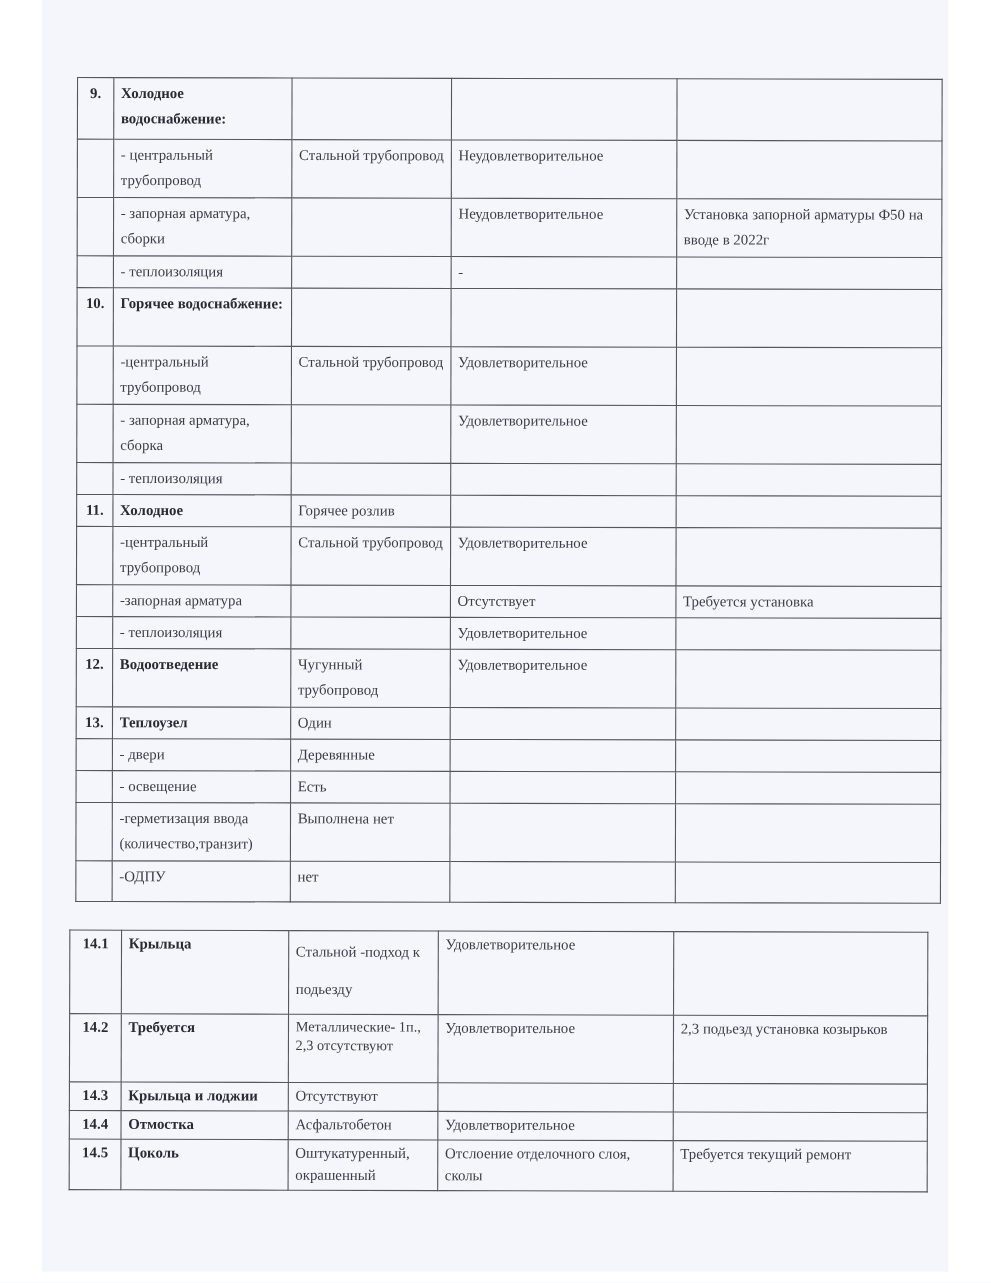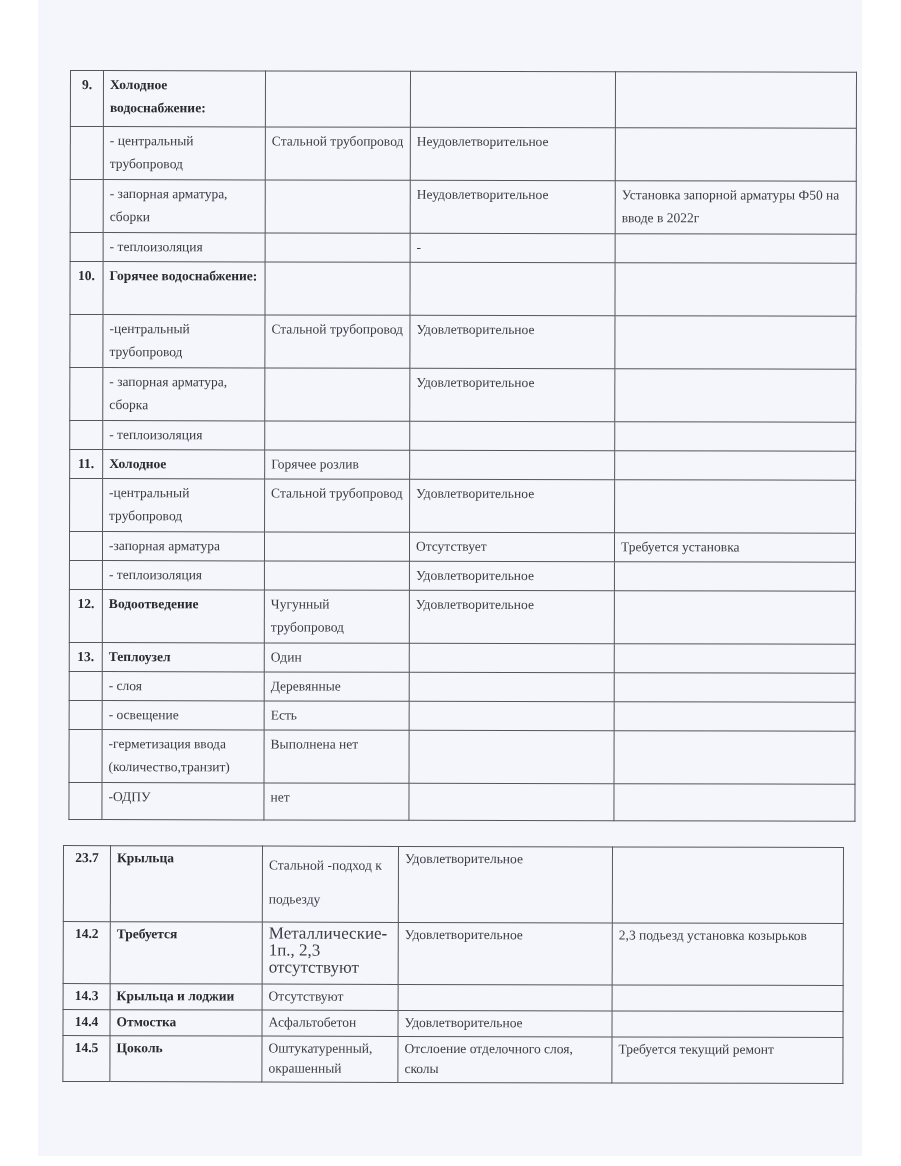--- a/index.html
+++ b/index.html
@@ -17,21 +17,21 @@
   }
   td {
     border: 1px solid #55565e; vertical-align: top; padding: 2px 6px 3px 6px;
     color: #3c3c46;
   }
   td.num, td.name.bold { font-weight: bold; color: #2a2a32; }
   td.num { text-align: center; padding-left: 3px; padding-right: 3px; }
   #table-1 { left: 70px; top: 70px; width: 786px; transform: rotate(0.12deg); transform-origin: left top; }
   #table-2 { left: 63px; top: 845px; width: 780px; transform: rotate(0.15deg); transform-origin: left top; }
   #table-2 td { line-height: 20px; }
-  #table-2 td.small { font-size: 17px; line-height: 17px; }
+  #table-2 td.small { font-size: 13px; line-height: 17px; }
 </style>
 </head>
 <body>
 
 <div class="page"></div>
 
 <table id="table-1">
   <colgroup>
     <col style="width:33px">
       <col style="width:162px">
@@ -138,21 +138,21 @@
 
     <tr style="height:26px">
       <td class="num">13.</td>
       <td class="name bold">Теплоузел</td>
       <td>Один</td>
       <td></td>
       <td></td>
     </tr>
     <tr style="height:27px">
       <td class="num"></td>
-      <td class="name">- слоя</td>
+      <td class="name">- двери</td>
       <td>Деревянные</td>
       <td></td>
       <td></td>
     </tr>
     <tr style="height:27px">
       <td class="num"></td>
       <td class="name">- освещение</td>
       <td>Есть</td>
       <td></td>
       <td></td>
@@ -177,21 +177,21 @@
 <table id="table-2">
   <colgroup>
     <col style="width:47px">
       <col style="width:152px">
       <col style="width:136px">
       <col style="width:214px">
       <col style="width:231px">
   </colgroup>
   <tbody>
     <tr style="height:76px">
-      <td class="num">23.7</td>
+      <td class="num">14.1</td>
       <td class="name bold">Крыльца</td>
       <td style="line-height:34px">Стальной -подход к подьезду</td>
       <td>Удовлетворительное</td>
       <td></td>
     </tr>
     <tr style="height:62px">
       <td class="num">14.2</td>
       <td class="name bold">Требуется</td>
       <td class="small">Металлические- 1п., 2,3 отсутствуют</td>
       <td>Удовлетворительное</td>

